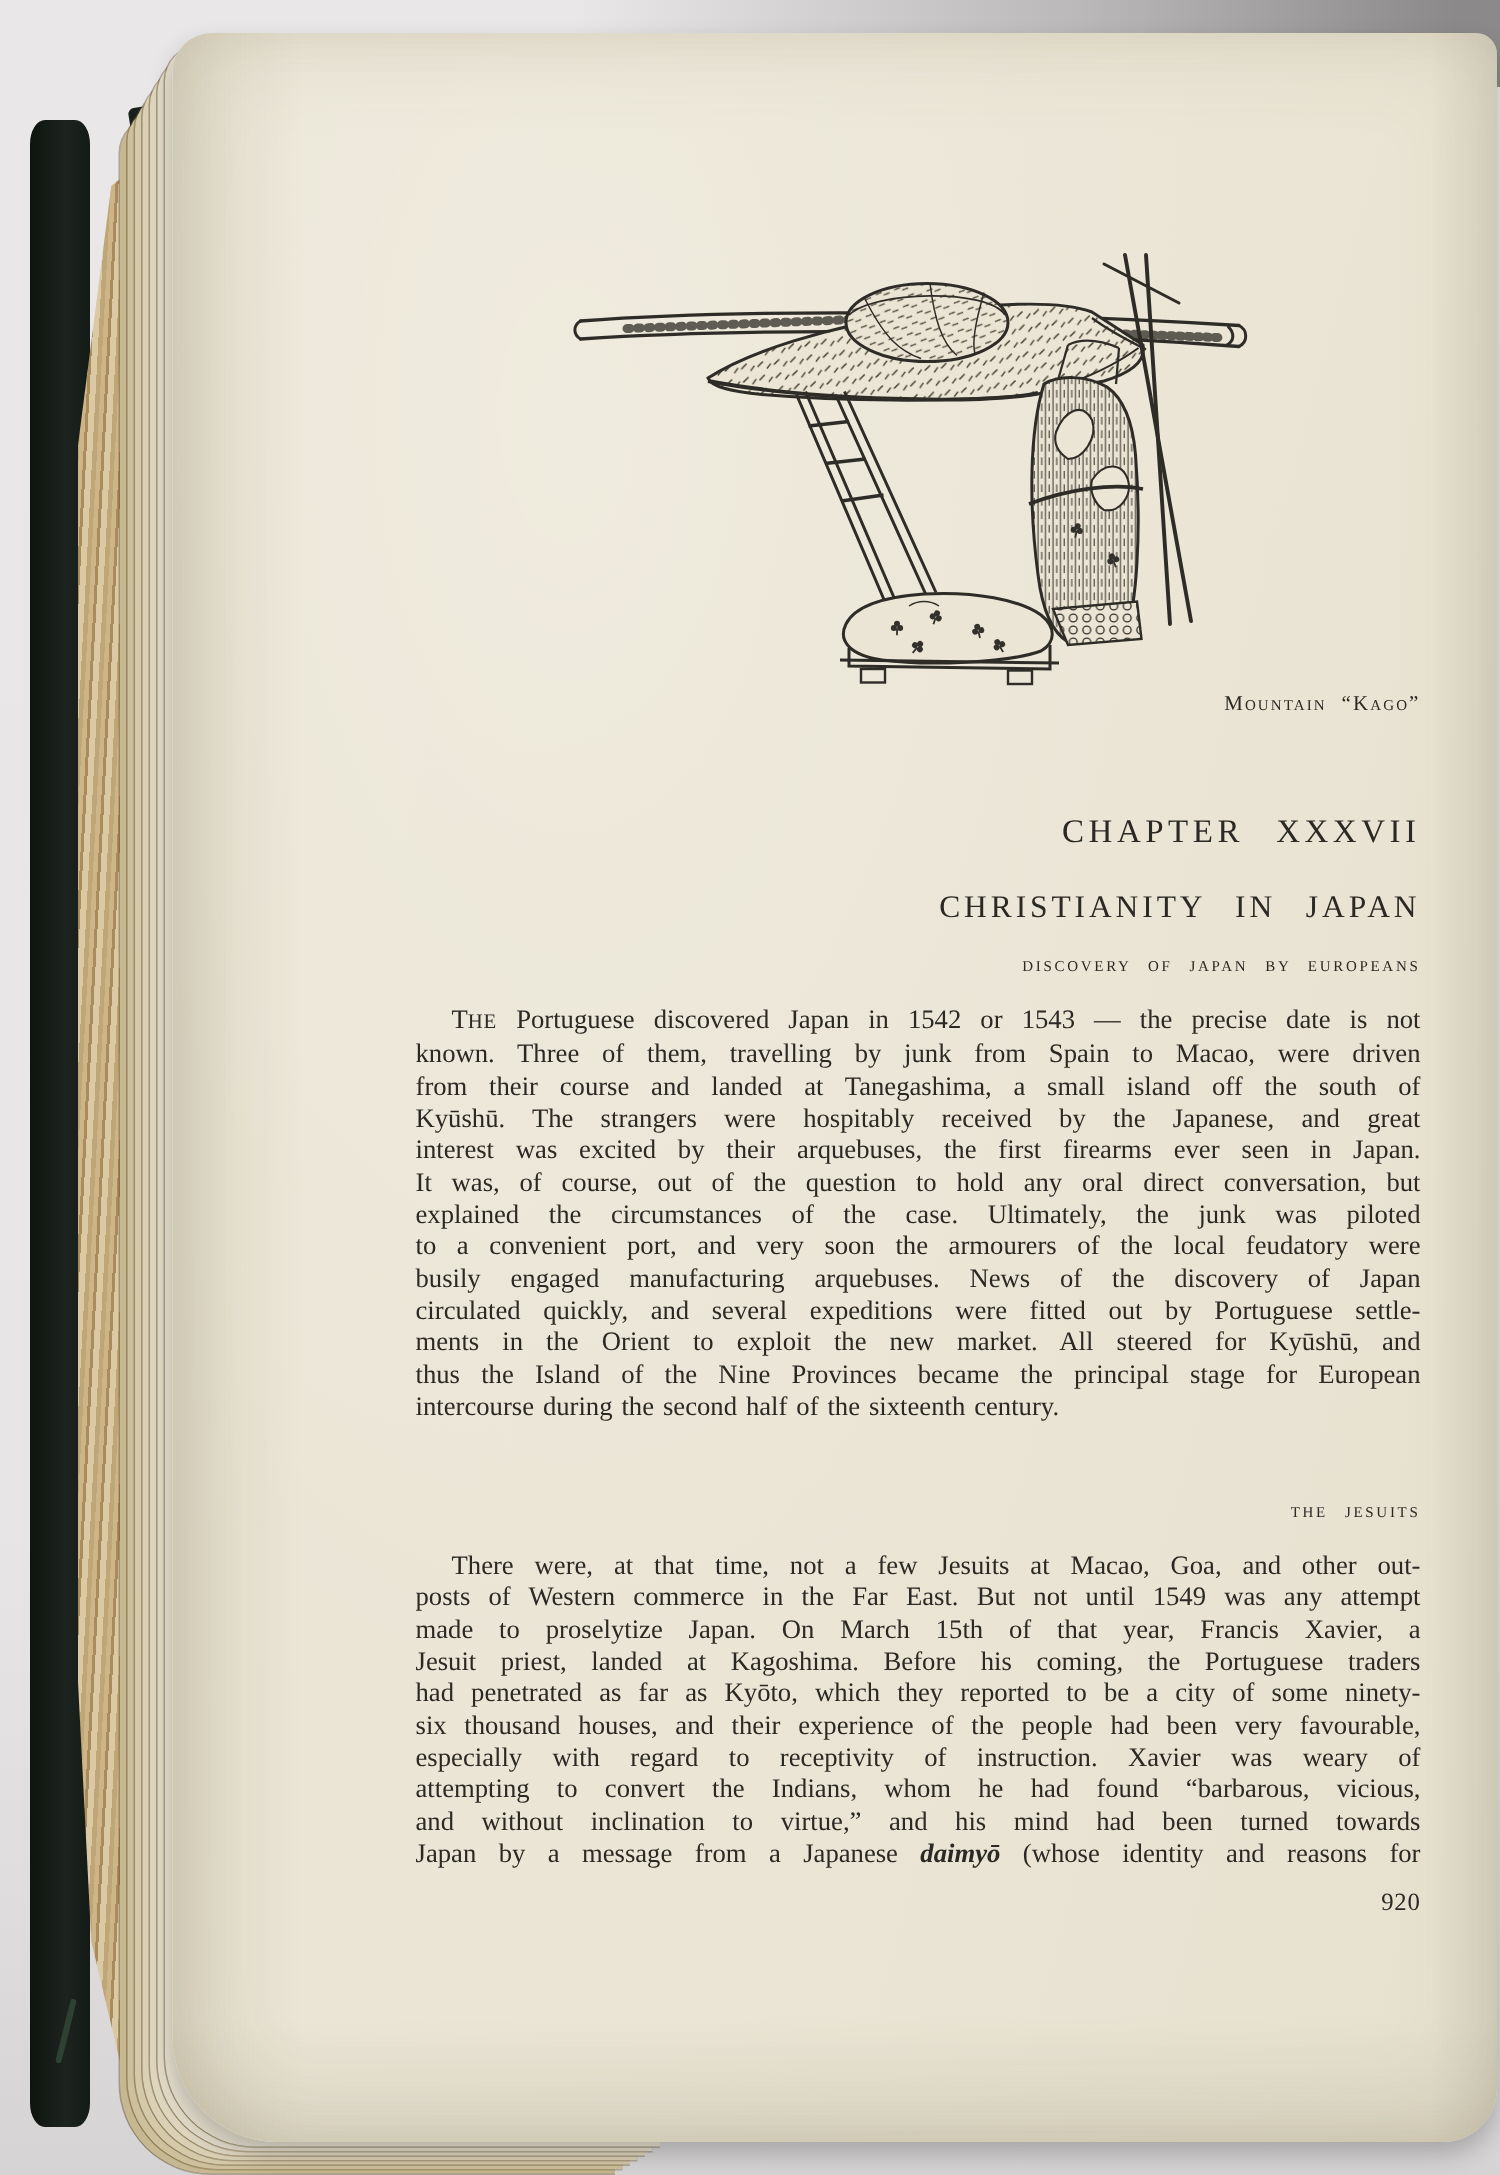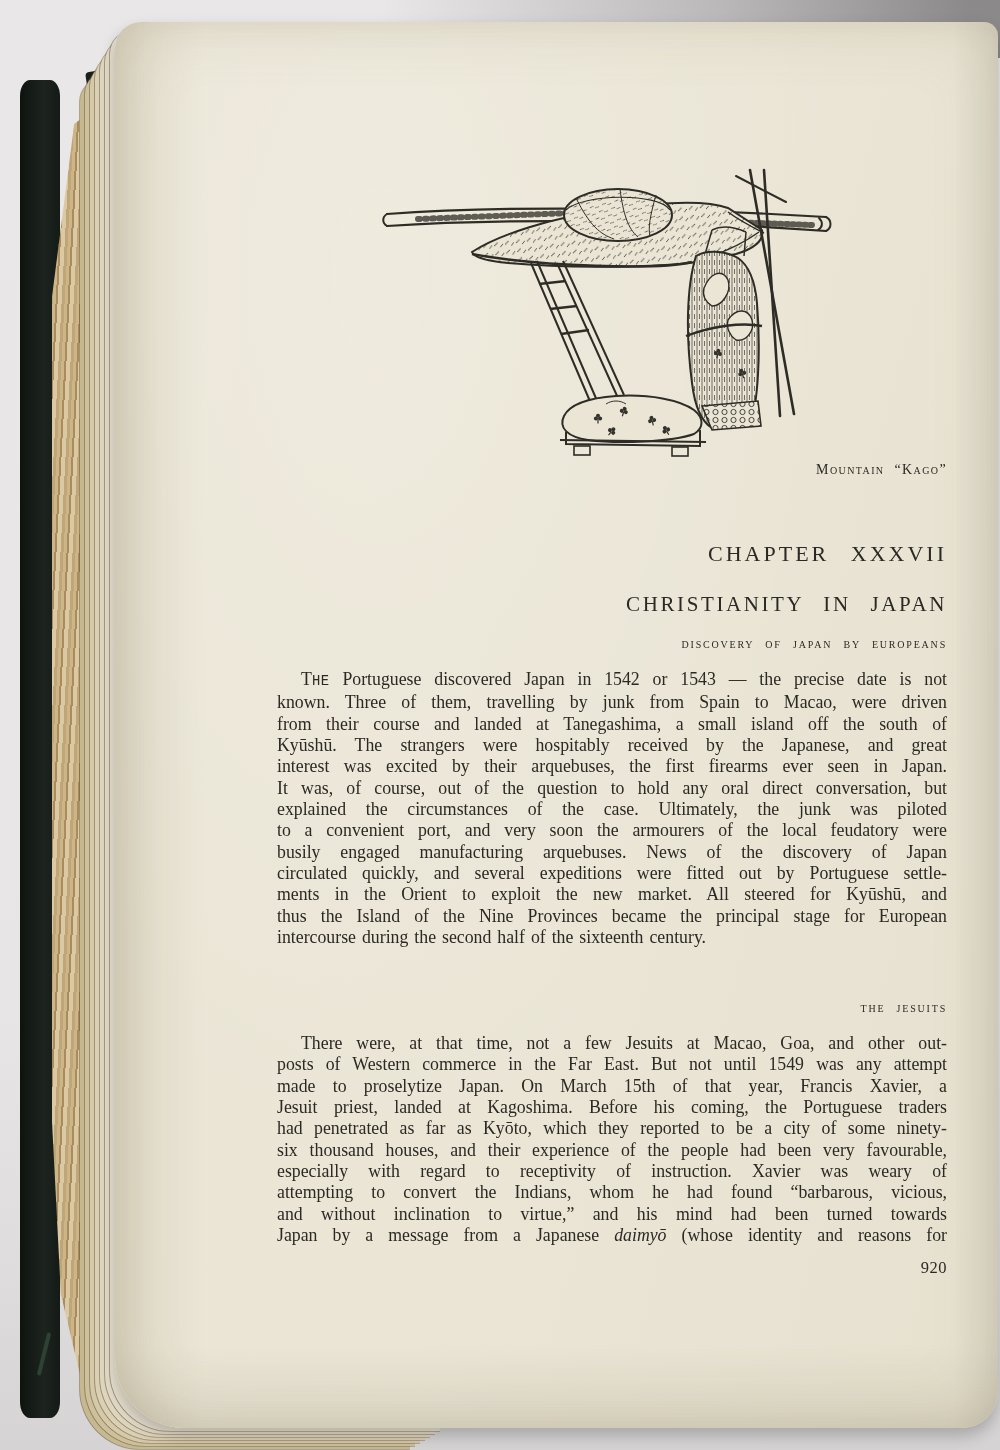--- a/index.html
+++ b/index.html
@@ -41,22 +41,22 @@
   .ink{color:#2b2924;}
   .centered{left:162px;width:670px;text-align:right;}
   .h-chapter{top:519px;font-size:22px;letter-spacing:3px;word-spacing:13px;}
   .h-title{top:570px;font-size:21px;letter-spacing:2.6px;word-spacing:12px;}
   .h-section{font-size:10px;letter-spacing:1.8px;word-spacing:7px;}
   .caption{top:440px;font-size:14px;font-variant:small-caps;letter-spacing:1.4px;word-spacing:5px;}
   .para{left:162px;width:670px;font-size:17.8px;line-height:21.35px;word-spacing:1.5px;}
   .line{text-align:justify;text-align-last:justify;}
   .line.first{text-indent:24px;}
   .line.lastline{text-align-last:left;}
-  .sc{font-size:0.78em;letter-spacing:.5px;font-family:Liberation Mono, monospace;}
-  .it{font-style:italic;}
+  .sc{font-size:0.78em;letter-spacing:.5px;}
+  .it{font-style:italic;font-weight:bold;}
   .pagenum{top:1236px;font-size:16.5px;letter-spacing:.5px;}
   .figure{left:245px;top:146px;width:500px;height:292px;}
 </style>
 </head>
 <body>
 
 <div class="abs top-wedge"></div>
 <div class="abs cover"></div>
 <div class="abs cover-nub"></div>
 <div class="abs bookmark-thread"></div>

